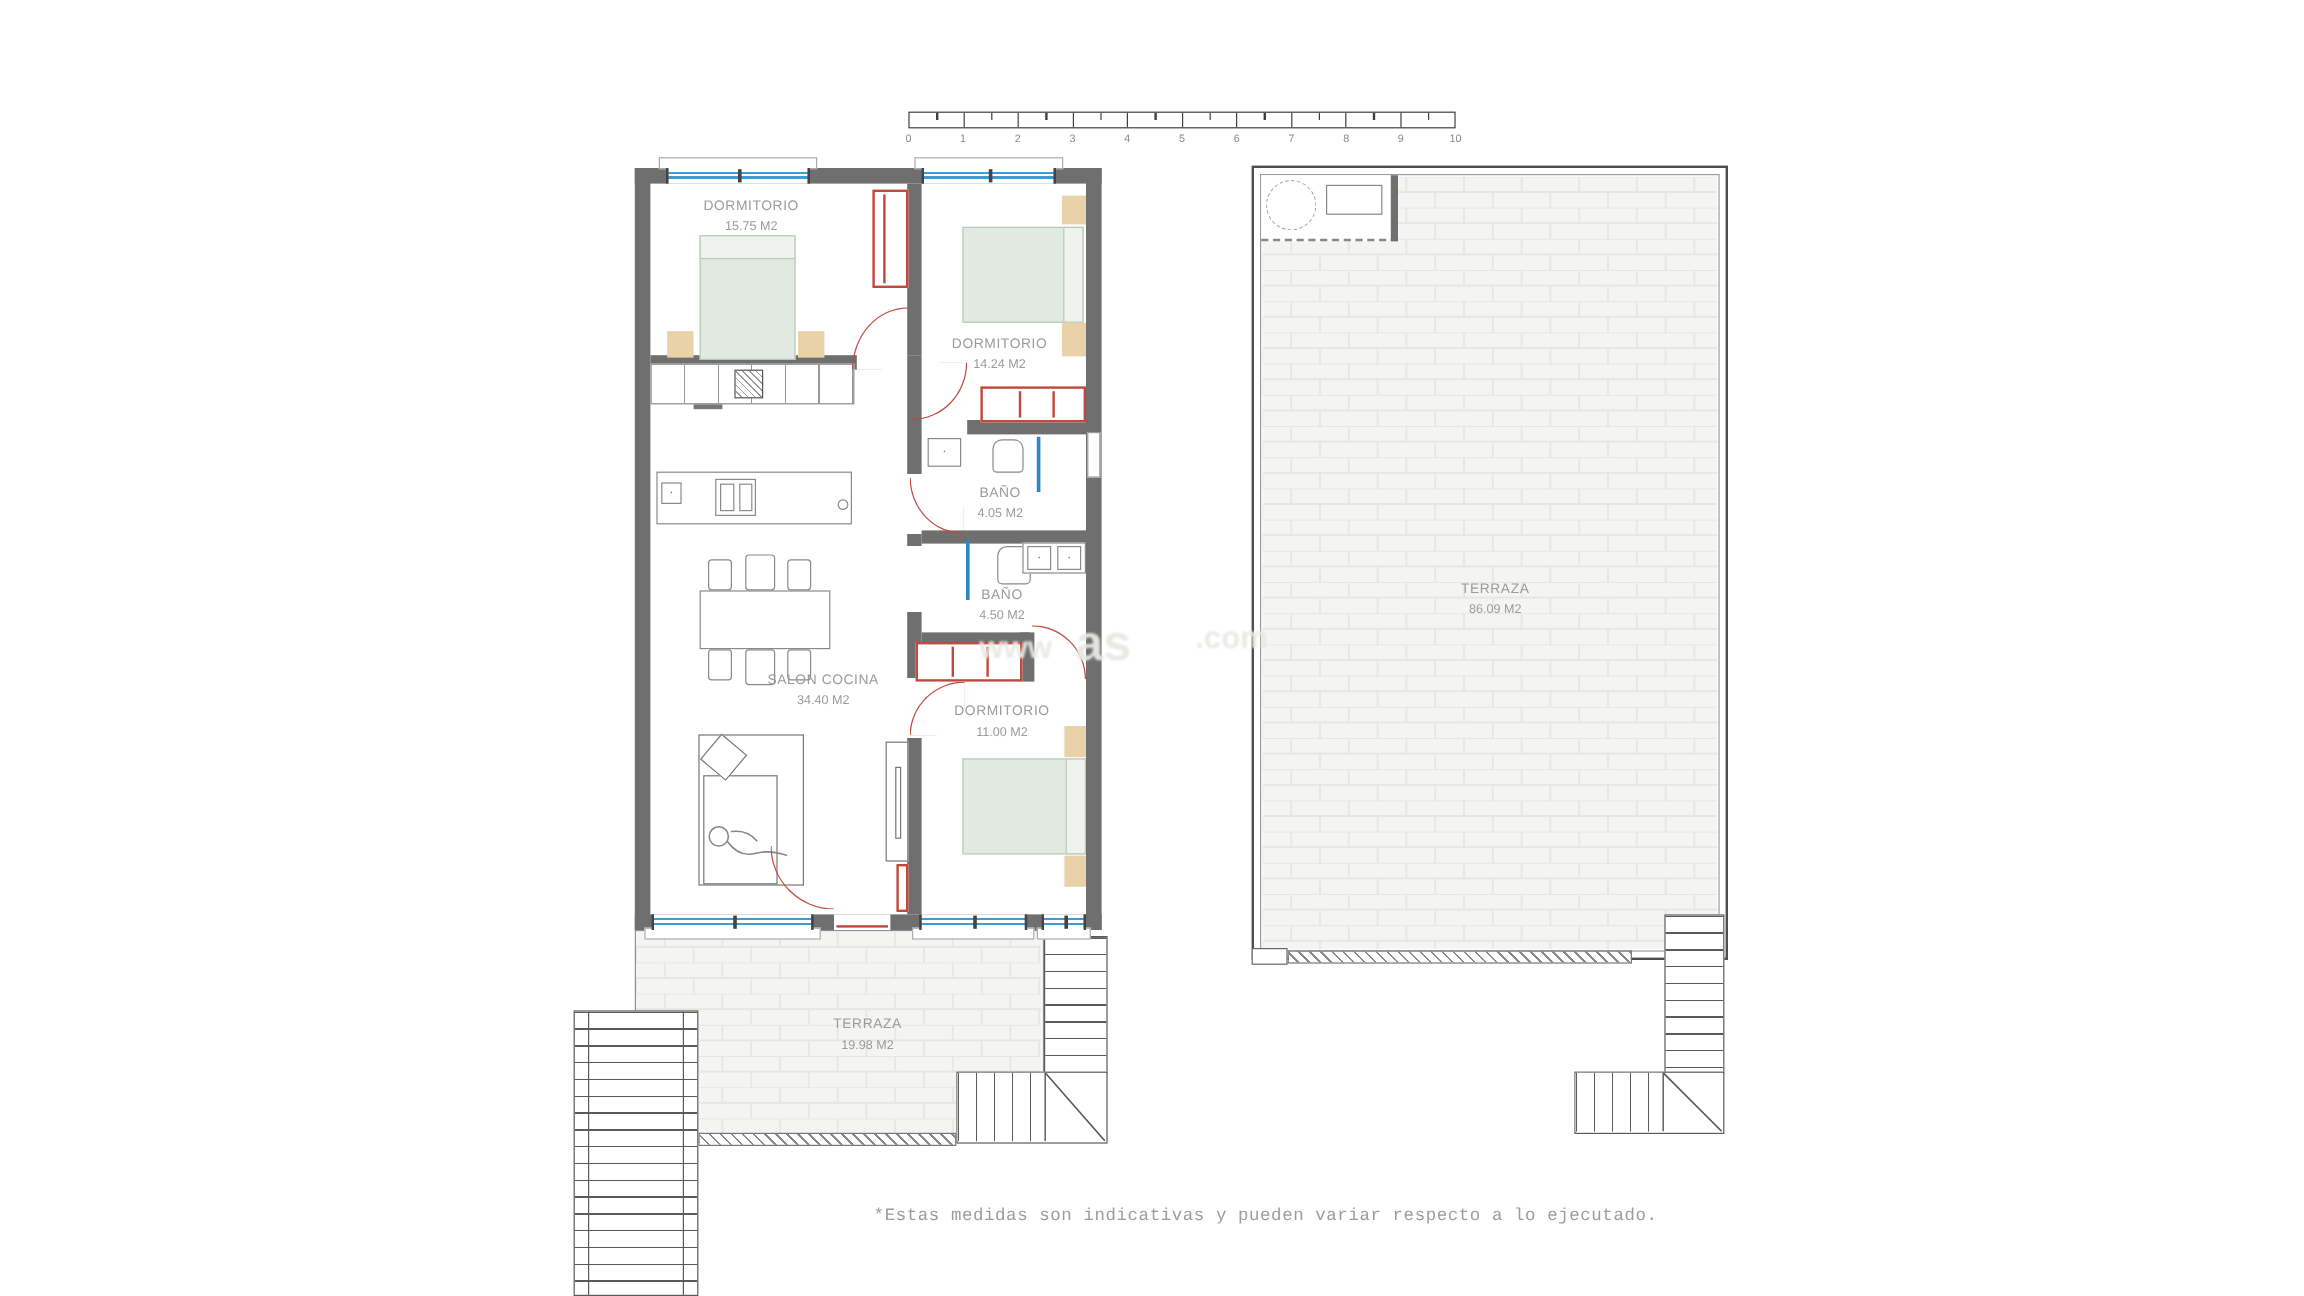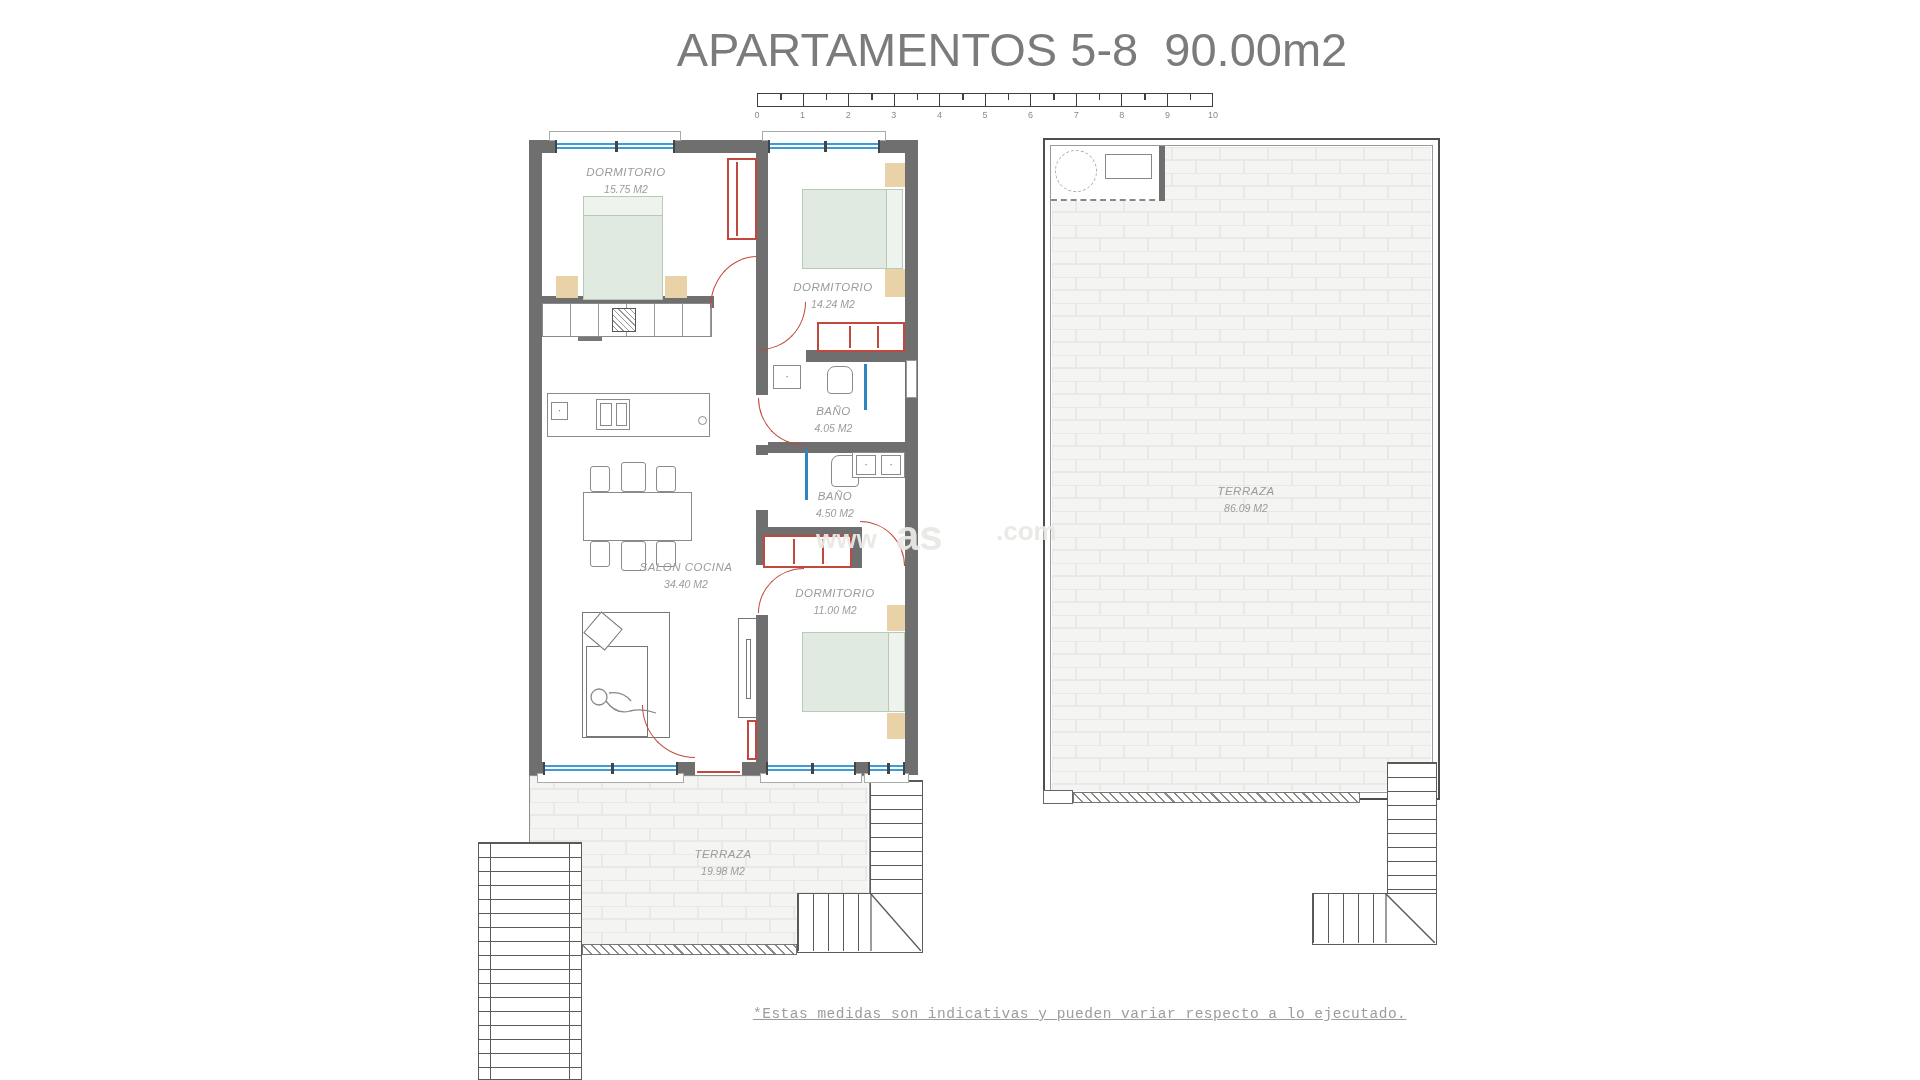--- a/index.html
+++ b/index.html
@@ -36,47 +36,46 @@
   .arc.br{border-bottom:1.6px solid var(--accent_red);border-right:1.6px solid var(--accent_red);border-bottom-right-radius:100% 100%;}
   
   .bed{position:absolute;background:var(--bed_fill);border:1px solid var(--bed_border);box-sizing:border-box;}
   .pillow{position:absolute;background:#eef3ee;border:1px solid var(--bed_border);box-sizing:border-box;}
   .ns{position:absolute;background:var(--wood_tan);}
   .fx{position:absolute;background:#fff;border:1.2px solid #8a8a8a;box-sizing:border-box;}
   .dot::after{content:"·";position:absolute;left:50%;top:50%;transform:translate(-50%,-55%);color:#777;font-size:11px;}
   .blue{position:absolute;background:#2e86c1;}
   .gray-ln{position:absolute;background:#777;}
   
-  .label{position:absolute;text-align:center;color:var(--label_gray);line-height:1.6;font-style:italic;}
+  .label{position:absolute;text-align:center;color:var(--label_gray);line-height:1.6;}
   .label .rname{font-size:11.5px;letter-spacing:.5px;}
   .label .rarea{font-size:10.5px;}
   
   .terr{position:absolute;border:1.5px solid #8f8f8f;box-sizing:border-box;}
   .hatch{position:absolute;background:repeating-linear-gradient(45deg,#fff 0 5px,#8a8a8a 5px 6.5px);border:1px solid #777;box-sizing:border-box;}
   
   .treads-h{position:absolute;background-color:#fff;border:1.5px solid #5a5a5a;box-sizing:border-box;
      background-image:repeating-linear-gradient(to bottom,#5a5a5a 0 1.2px,transparent 1.2px 14px);}
   .treads-v{position:absolute;background-color:#fff;border:1.5px solid #5a5a5a;box-sizing:border-box;
      background-image:repeating-linear-gradient(to right,#5a5a5a 0 1.2px,transparent 1.2px 15px);}
   .stairbox{position:absolute;background:#fff;border:1.5px solid #5a5a5a;box-sizing:border-box;}
   .stringers::before{content:"";position:absolute;left:11px;top:0;bottom:0;width:1.2px;background:#5a5a5a;}
   .stringers::after{content:"";position:absolute;right:11px;top:0;bottom:0;width:1.2px;background:#5a5a5a;}
   
   .wm{position:absolute;color:rgba(232,232,229,0.95);font-weight:bold;filter:blur(.7px);z-index:60;}
   
-  #disclaimer{position:absolute;left:753px;top:1005px;font-family:"Liberation Mono",monospace;
-     font-size:14.5px;color:var(--text_gray);line-height:18px;letter-spacing:.5px;text-decoration:underline;}
+  #disclaimer{position:absolute;left:728px;top:1005px;font-family:"Liberation Mono",monospace;
+     font-size:14.5px;color:var(--text_gray);line-height:18px;letter-spacing:.5px;}
   svg{display:block;}
 </style>
 </head>
 <body>
 
 <div id="canvas">
 
-  <div id="title">APARTAMENTOS 5-8  90.00m2</div>
 
   <div id="scalebar">
     <div class="seg"></div>
     <div class="seg"></div>
     <div class="seg"></div>
     <div class="seg"></div>
     <div class="seg"></div>
     <div class="seg"></div>
     <div class="seg"></div>
     <div class="seg"></div>

